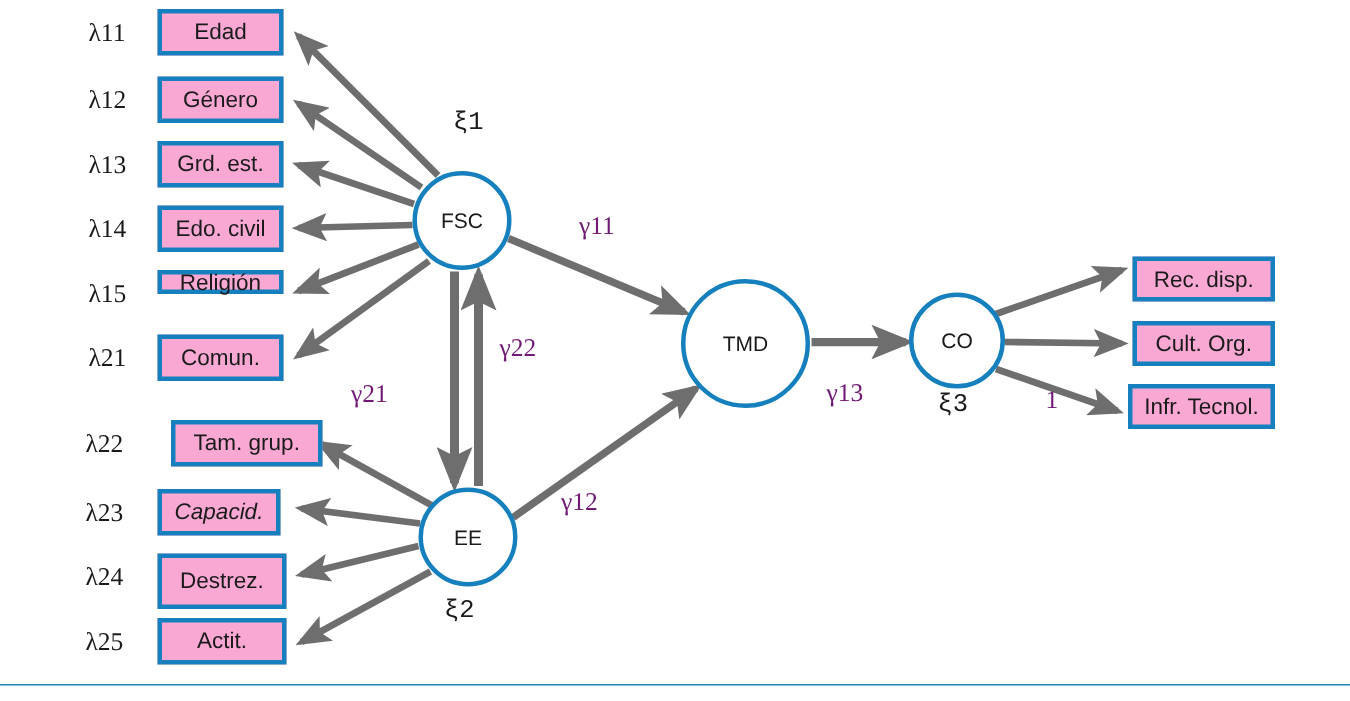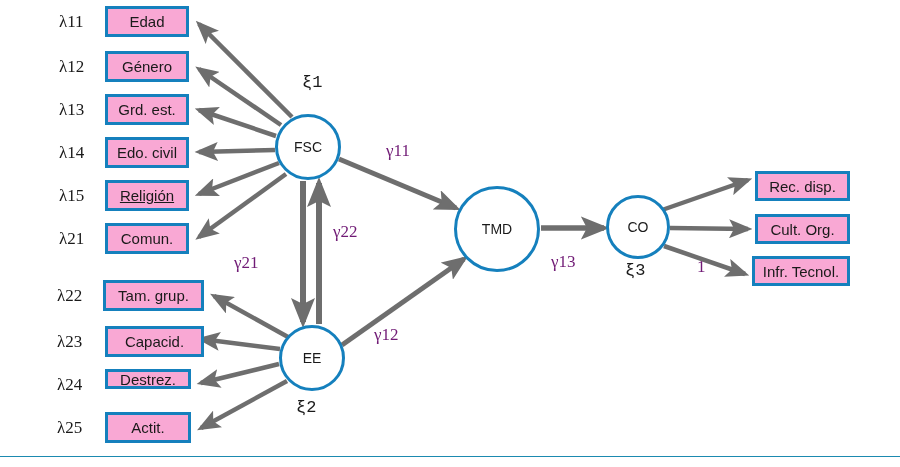--- a/index.html
+++ b/index.html
@@ -170,41 +170,41 @@
   <div class="obs-box" style="left:105px; top:94px; width:84px; height:31px;">
     <span>Grd. est.</span>
   </div>
 
   <div class="lam-label" style="left:59px; top:143px;">λ14</div>
   <div class="obs-box" style="left:105px; top:137px; width:84px; height:31px;">
     <span>Edo. civil</span>
   </div>
 
   <div class="lam-label" style="left:59px; top:186px;">λ15</div>
-  <div class="obs-box" style="left:105px; top:180px; width:84px; height:31px;text-decoration:underline;">
+  <div class="obs-box" style="left:105px; top:180px; width:84px; height:16px;">
     <span>Religión</span>
   </div>
 
   <div class="lam-label" style="left:59px; top:229px;">λ21</div>
   <div class="obs-box" style="left:105px; top:223px; width:84px; height:31px;">
     <span>Comun.</span>
   </div>
 
   <div class="lam-label" style="left:57px; top:286px;">λ22</div>
-  <div class="obs-box" style="left:103px; top:280px; width:101px; height:31px;">
+  <div class="obs-box" style="left:114px; top:280px; width:101px; height:31px;">
     <span>Tam. grup.</span>
   </div>
 
   <div class="lam-label" style="left:57px; top:332px;">λ23</div>
-  <div class="obs-box" style="left:105px; top:326px; width:99px; height:31px;">
+  <div class="obs-box" style="left:105px; top:326px; width:82px; height:31px;font-style:italic;">
     <span>Capacid.</span>
   </div>
 
   <div class="lam-label" style="left:57px; top:375px;">λ24</div>
-  <div class="obs-box" style="left:105px; top:369px; width:86px; height:20px;">
+  <div class="obs-box" style="left:105px; top:369px; width:86px; height:37px;">
     <span>Destrez.</span>
   </div>
 
   <div class="lam-label" style="left:57px; top:418px;">λ25</div>
   <div class="obs-box" style="left:105px; top:412px; width:86px; height:31px;">
     <span>Actit.</span>
   </div>
 
   <div class="obs-box" style="left:755px; top:171px; width:95px; height:30px;">
     <span>Rec. disp.</span>

